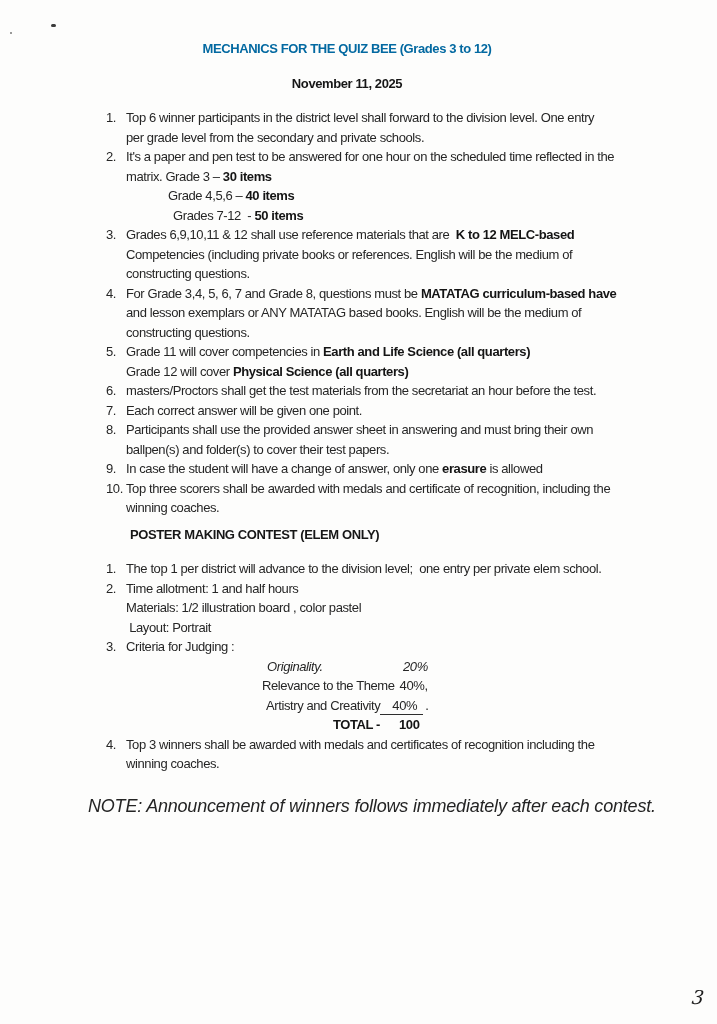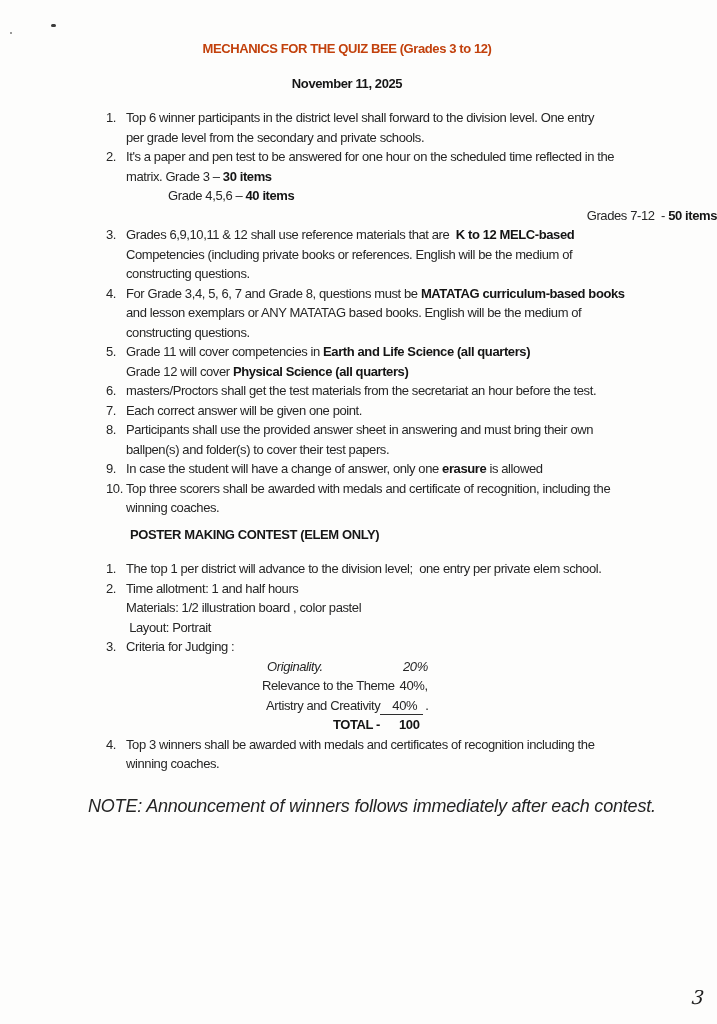--- a/index.html
+++ b/index.html
@@ -16,30 +16,30 @@
     color:#262626;
     overflow:hidden;
     letter-spacing:-0.4px;
   }
   .doc{
     padding:39px 0 0 88px;
     font-size:13px;
     line-height:19.5px;
   }
   .head{width:518px;text-align:center;}
-  .title{font-weight:700;color:#c2410c;margin:0;font-size:13px;line-height:19.5px;}
+  .title{font-weight:700;color:#0369a1;margin:0;font-size:13px;line-height:19.5px;}
   .date{font-weight:700;color:#161616;margin:15px 0 0 0;line-height:19.5px;}
   .list{margin-top:15px;}
   .li{display:flex;align-items:flex-start;}
   .num{flex:0 0 20px;margin-left:18px;color:#262626;}
   .content{flex:1;min-width:0;}
   .line{white-space:nowrap;}
   .b{font-weight:700;color:#141414;}
   .ind-1{margin-left:42px;}
-  .ind-2{margin-left:47px;text-align:right;}
+  .ind-2{margin-left:47px;}
   .section-heading{
     font-weight:700;color:#161616;
     margin:7px 0 0 42px;line-height:19.5px;
   }
   .crit{white-space:nowrap;}
   .crit .lbl{margin-right:5px;}
   .crit-0{margin-left:141px;font-style:italic;}
   .crit-0 .lbl{display:inline-block;width:136px;margin-right:0;}
   .crit-1{margin-left:136px;}
   .crit-2{margin-left:140px;}
@@ -104,21 +104,21 @@
           <span class="num">3.</span>
           <div class="content">
             <div class="line ind-0"><span>Grades 6,9,10,11 &amp; 12 shall use reference materials that are&nbsp; </span><span class="b">K to 12 MELC-based</span></div>
             <div class="line ind-0"><span>Competencies (including private books or references. English will be the medium of</span></div>
             <div class="line ind-0"><span>constructing questions.</span></div>
           </div>
         </div>
         <div class="li">
           <span class="num">4.</span>
           <div class="content">
-            <div class="line ind-0"><span>For Grade 3,4, 5, 6, 7 and Grade 8, questions must be </span><span class="b">MATATAG curriculum-based books</span></div>
+            <div class="line ind-0"><span>For Grade 3,4, 5, 6, 7 and Grade 8, questions must be </span><span class="b">MATATAG curriculum-based have</span></div>
             <div class="line ind-0"><span>and lesson exemplars or ANY MATATAG based books. English will be the medium of</span></div>
             <div class="line ind-0"><span>constructing questions.</span></div>
           </div>
         </div>
         <div class="li">
           <span class="num">5.</span>
           <div class="content">
             <div class="line ind-0"><span>Grade 11 will cover competencies in </span><span class="b">Earth and Life Science (all quarters)</span></div>
             <div class="line ind-0"><span>Grade 12 will cover </span><span class="b">Physical Science (all quarters)</span></div>
           </div>

